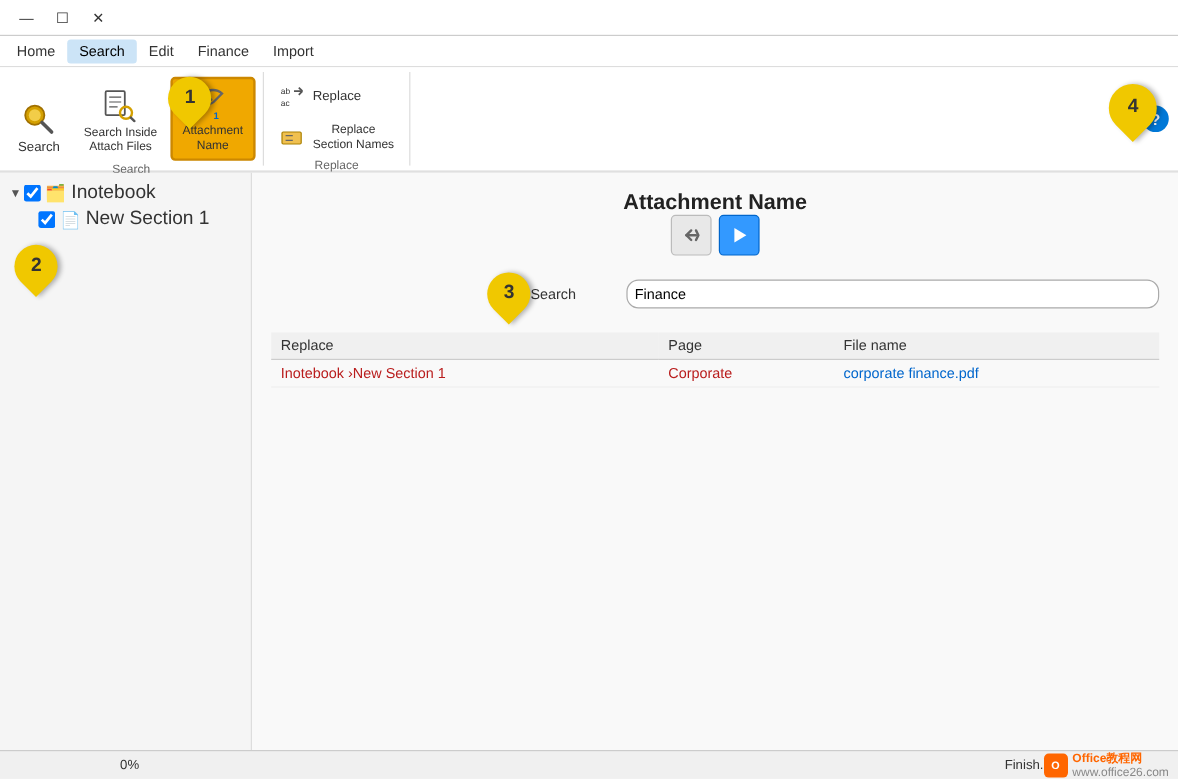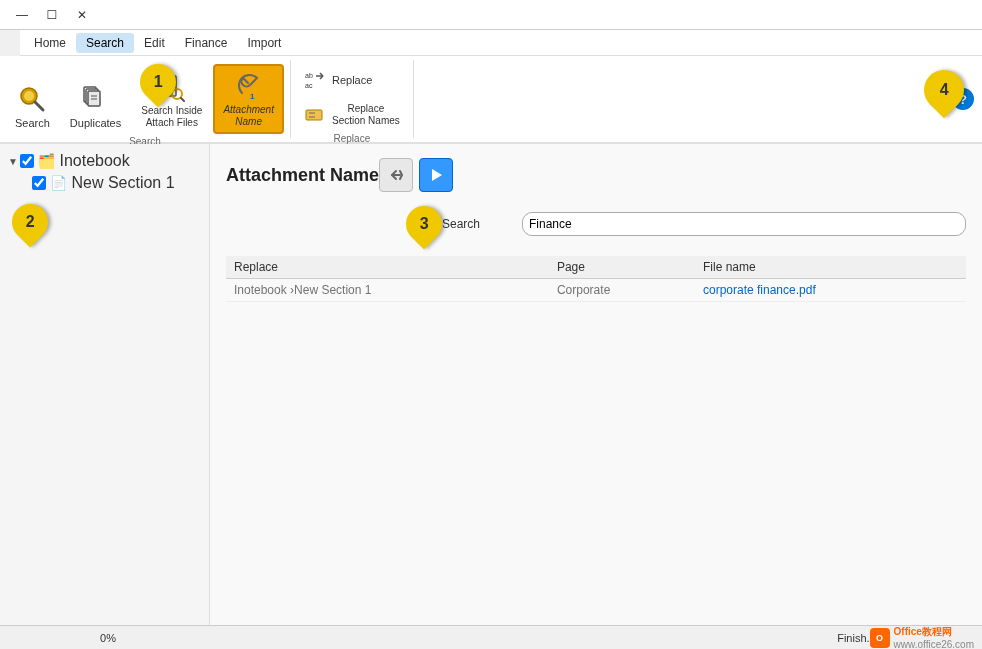--- a/index.html
+++ b/index.html
@@ -62,21 +62,20 @@
     }
 
     
     .menu-bar {
       display: flex;
       align-items: center;
       background: #fff;
       height: 26px;
       border-bottom: 1px solid #ddd;
       padding: 0 4px;
-      margin-left: 20px;
     }
     .menu-item {
       padding: 3px 10px;
       cursor: pointer;
       font-size: 12px;
       color: #333;
       border-radius: 3px;
     }
     .menu-item.active {
       background: #cce4f7;
@@ -253,22 +252,23 @@
     .content-area {
       flex: 1;
       background: #f9f9f9;
       display: flex;
       flex-direction: column;
       padding: 14px 16px;
     }
     .content-header {
       display: flex;
       align-items: center;
-      justify-content: flex-start;
+      justify-content: center;
       margin-bottom: 14px;
+      flex-direction: column;
     }
     .content-title {
       font-size: 18px;
       font-weight: bold;
       color: #222;
     }
     .content-actions {
       display: flex;
       gap: 6px;
     }
@@ -321,21 +321,21 @@
     .results-table th {
       text-align: left;
       padding: 4px 8px;
       color: #333;
       font-weight: normal;
       border-bottom: 1px solid #ccc;
       background: #f0f0f0;
     }
     .results-table td {
       padding: 4px 8px;
-      color: #737373;
+      color: #b91c1c;
       border-bottom: 1px solid #eee;
     }
     .results-table td.filename {
       color: #0066cc;
     }
 
     
     .status-bar {
       display: flex;
       align-items: center;
@@ -410,32 +410,20 @@
     <div class="ribbon-buttons">
       <button class="ribbon-btn">
         <div class="ribbon-icon">
           <svg width="30" height="30" viewBox="0 0 30 30">
             <circle cx="12" cy="12" r="8" fill="#d4a000" stroke="#a07000" stroke-width="1.5"></circle>
             <line x1="18" y1="18" x2="26" y2="26" stroke="#555" stroke-width="3" stroke-linecap="round"></line>
             <circle cx="12" cy="12" r="5" fill="#ffe066" opacity="0.7"></circle>
           </svg>
         </div>
         <span>Search</span>
-      </button>
-      <button class="ribbon-btn">
-        <div class="ribbon-icon">
-          <svg width="30" height="30" viewBox="0 0 30 30">
-            <rect x="3" y="3" width="12" height="15" rx="1" fill="none" stroke="#555" stroke-width="1.5"></rect>
-            <rect x="5" y="5" width="12" height="15" rx="1" fill="white" stroke="#555" stroke-width="1.5"></rect>
-            <rect x="7" y="7" width="12" height="15" rx="1" fill="#e8e8e8" stroke="#555" stroke-width="1.5"></rect>
-            <line x1="10" y1="12" x2="16" y2="12" stroke="#555" stroke-width="1"></line>
-            <line x1="10" y1="15" x2="16" y2="15" stroke="#555" stroke-width="1"></line>
-          </svg>
-        </div>
-        <span>Duplicates</span>
       </button>
       <button class="ribbon-btn" style="min-width:64px;">
         <div class="ribbon-icon">
           <svg width="30" height="30" viewBox="0 0 30 30">
             <rect x="3" y="4" width="16" height="20" rx="1" fill="white" stroke="#555" stroke-width="1.5"></rect>
             <line x1="6" y1="9" x2="16" y2="9" stroke="#555" stroke-width="1"></line>
             <line x1="6" y1="13" x2="16" y2="13" stroke="#555" stroke-width="1"></line>
             <line x1="6" y1="17" x2="13" y2="17" stroke="#555" stroke-width="1"></line>
             <circle cx="20" cy="22" r="5" fill="none" stroke="#d4a000" stroke-width="2"></circle>
             <line x1="24" y1="26" x2="27" y2="29" stroke="#555" stroke-width="2" stroke-linecap="round"></line>
@@ -443,21 +431,21 @@
         </div>
         <span style="font-size:10px; line-height:1.2;">Search Inside<br>Attach Files</span>
       </button>
       <button class="ribbon-btn active" style="min-width:64px; background:#f0a800; border:2px solid #cc8800;">
         <div class="ribbon-icon">
           <svg width="30" height="30" viewBox="0 0 30 30">
             <path d="M8 22 C4 18 4 11 8 7 C12 3 19 3 23 7 L16 14 C14 16 11 16 9 14 C7 12 7 9 9 7 L14 12" fill="none" stroke="#666" stroke-width="2" stroke-linecap="round"></path>
             <text x="16" y="28" font-size="8" fill="#0066cc" font-weight="bold">1</text>
           </svg>
         </div>
-        <span style="font-size:10px; line-height:1.2;font-style:italic;">Attachment<br>Name</span>
+        <span style="font-size:10px; line-height:1.2;">Attachment<br>Name</span>
       </button>
     </div>
     <div class="ribbon-group-label">Search</div>
   </div>
 
   <div class="ribbon-group">
     <div class="ribbon-buttons" style="flex-direction:column; gap:3px; align-items:flex-start;">
       <button class="ribbon-btn-small">
         <div class="ribbon-icon-sm">
           <svg width="24" height="24" viewBox="0 0 24 24">

